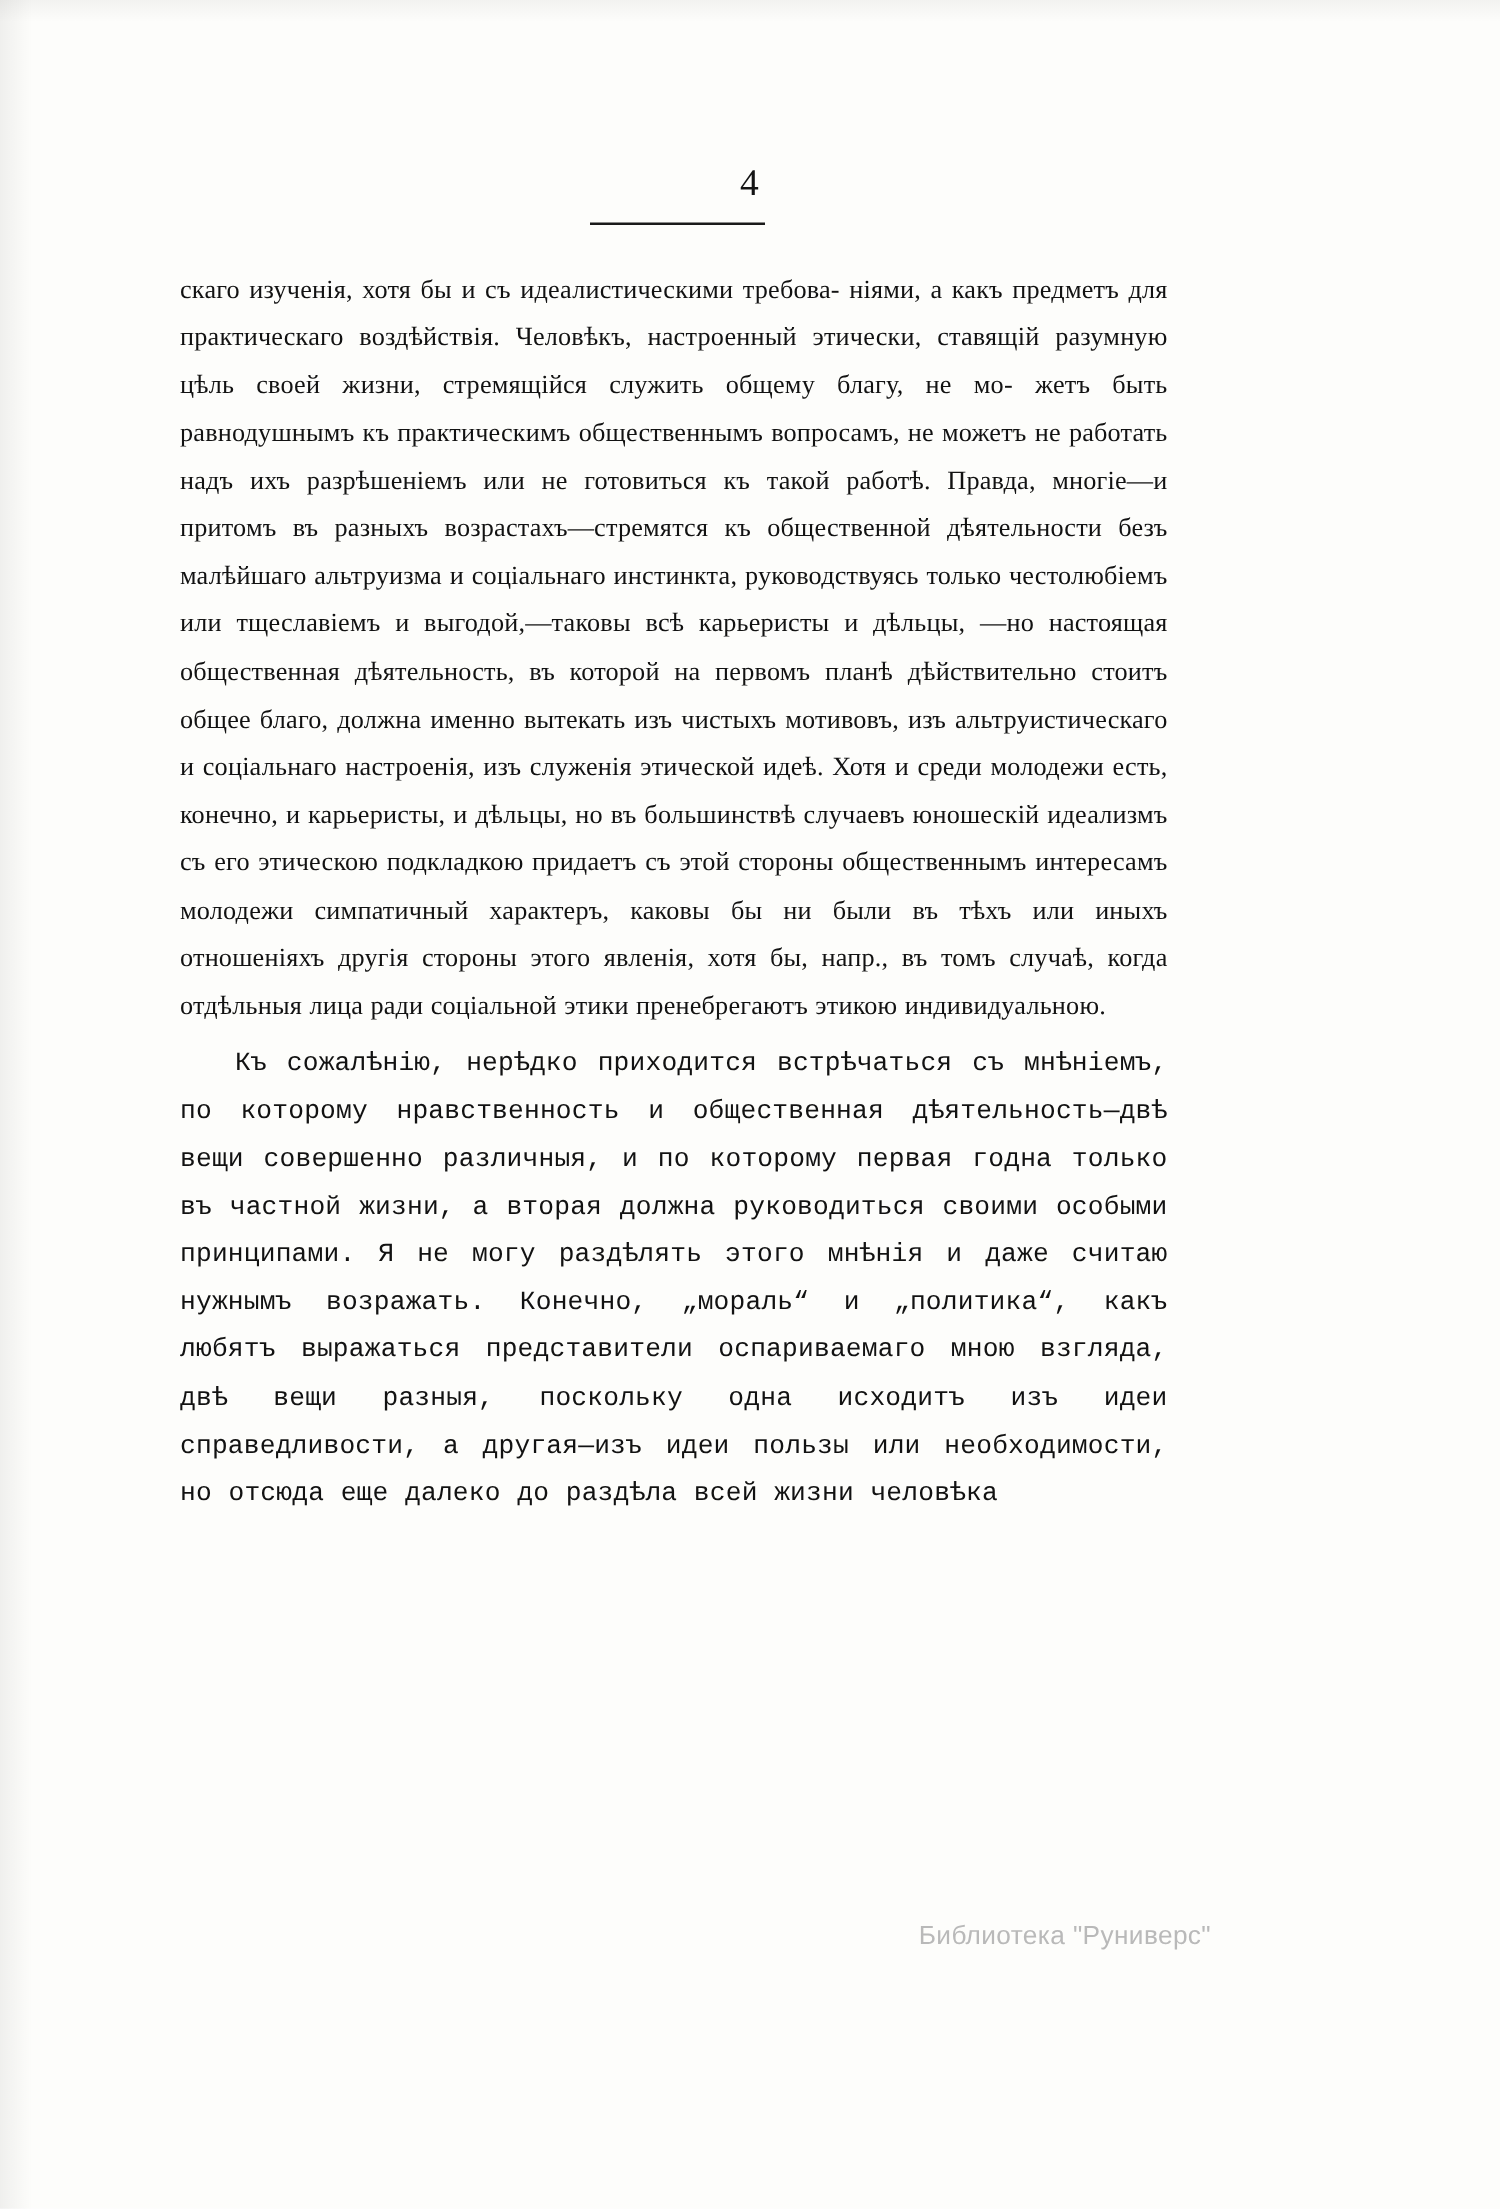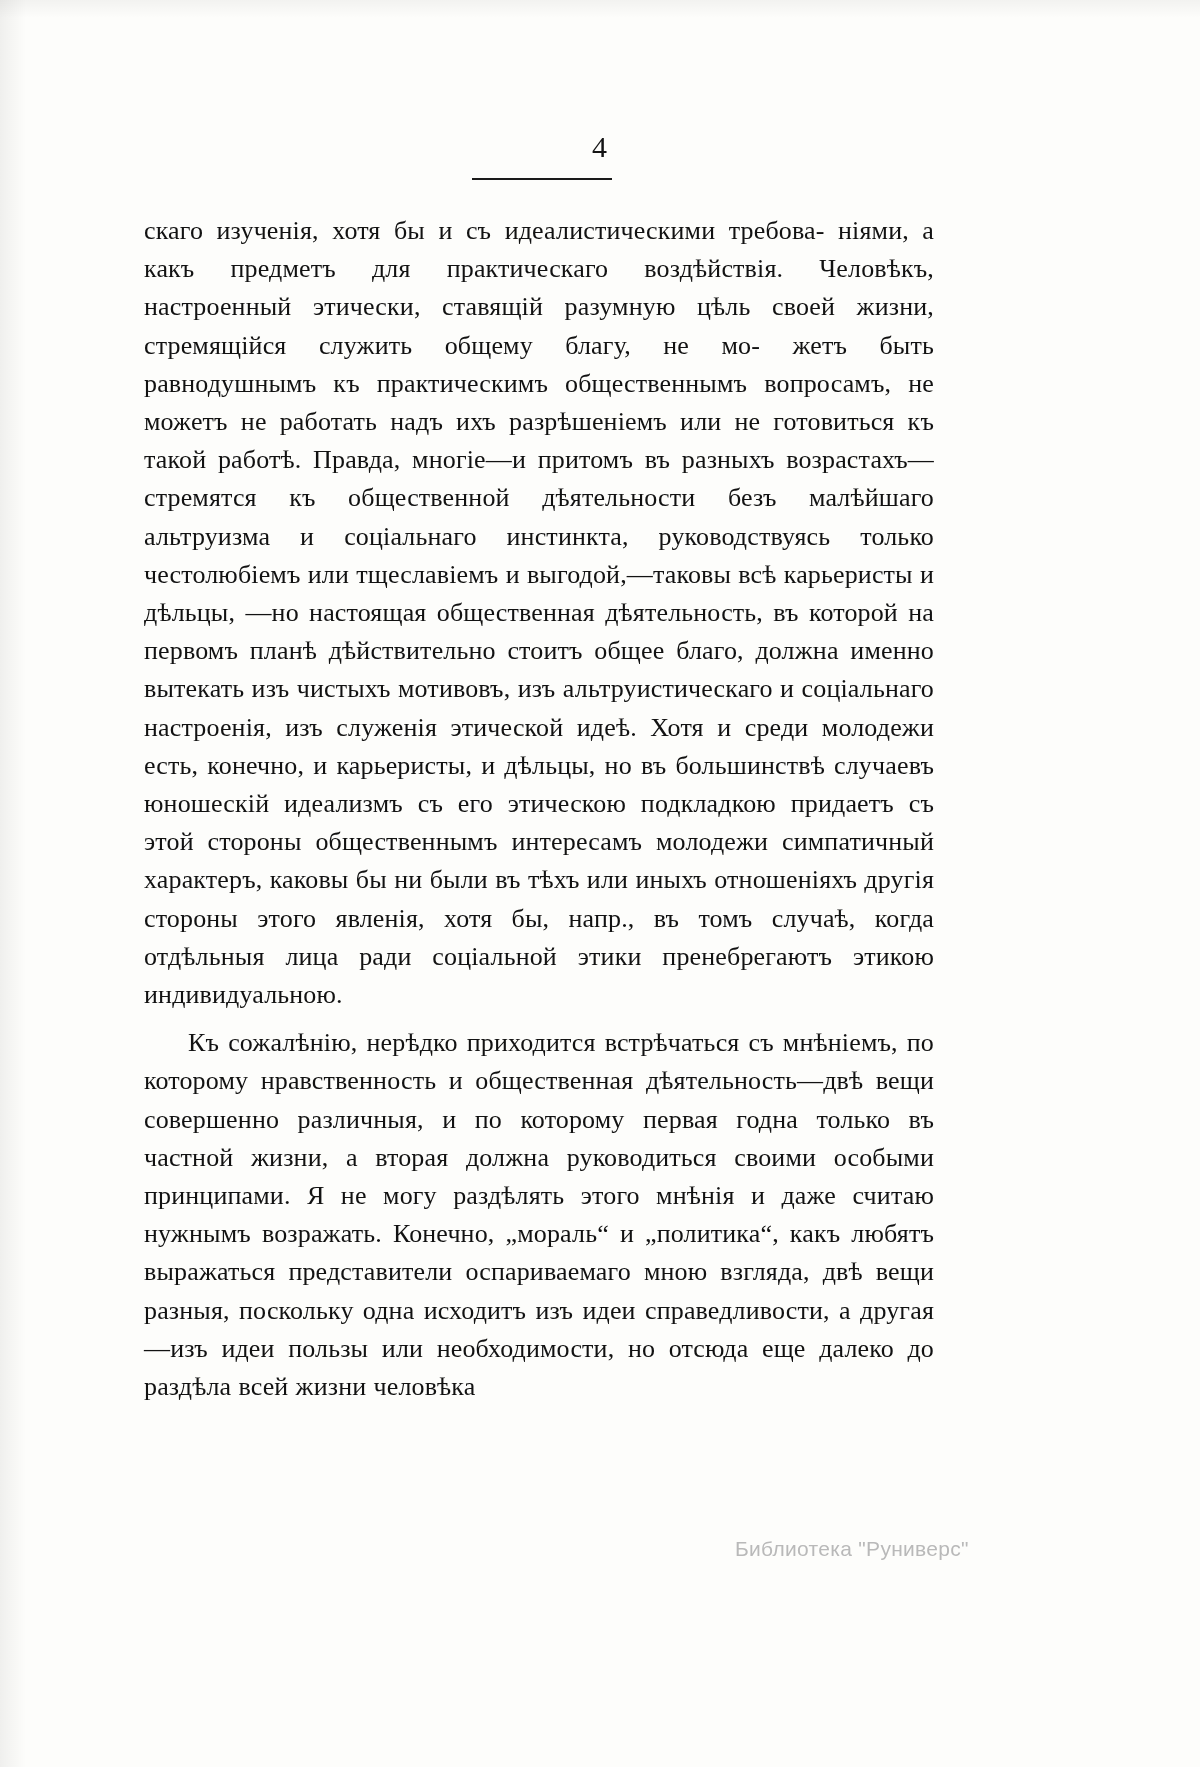--- a/index.html
+++ b/index.html
@@ -45,32 +45,33 @@
     height: 2px;
     background: #1a1a1a;
   }
   .body-text {
     position: absolute;
     top: 212px;
     left: 144px;
     width: 790px;
   }
   .para {
-    font-size: 26px;
+    font-size: 21px;
     line-height: 38.2px;
     color: #121212;
     text-align: justify;
     text-align-last: left;
     margin: 0 0 0 0;
     word-spacing: 0.5px;
     letter-spacing: 0.15px;
   }
   .para.indent {
     text-indent: 44px;
     margin-top: 10px;
+    font-family: Liberation Mono, monospace;
   }
   .watermark {
     position: absolute;
     left: 735px;
     top: 1537px;
     font-size: 21px;
     color: #b9b9b9;
     font-family: "Liberation Sans", sans-serif;
     letter-spacing: 0.3px;
   }

